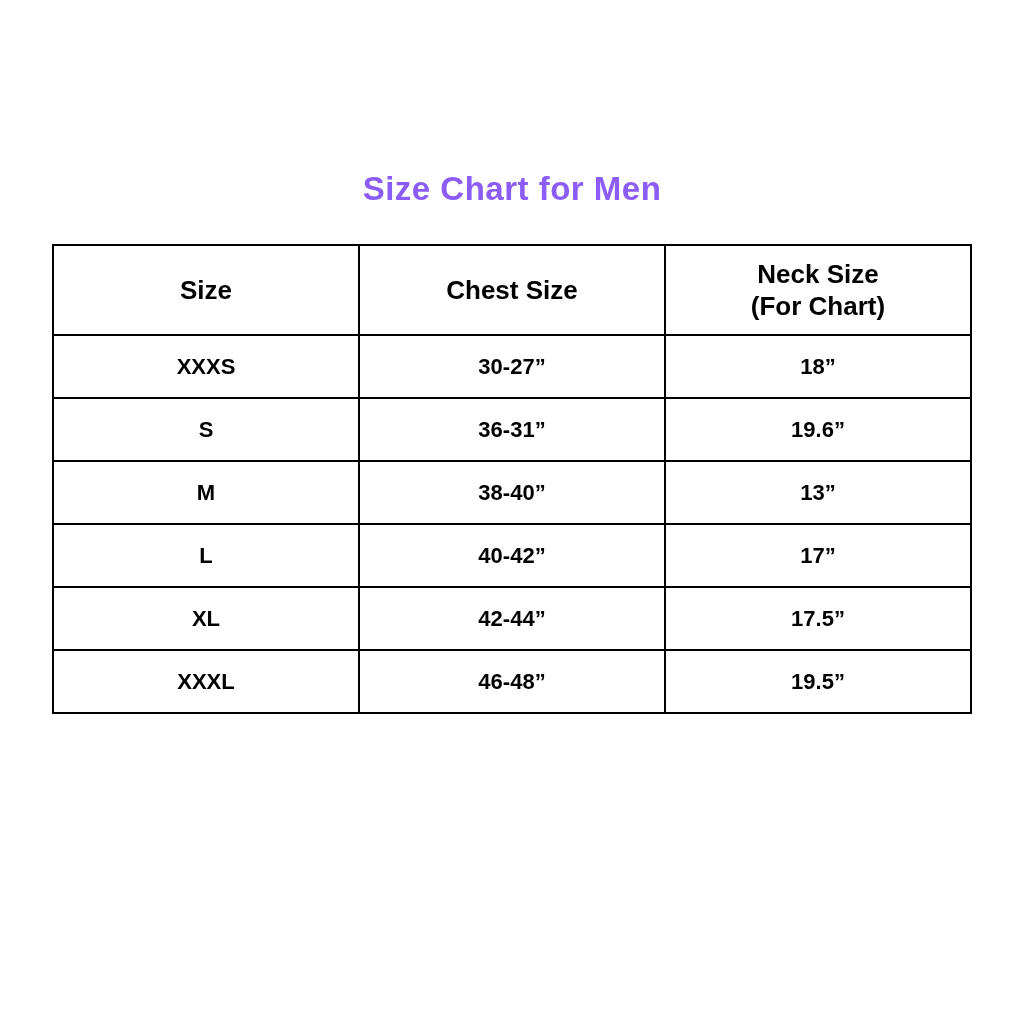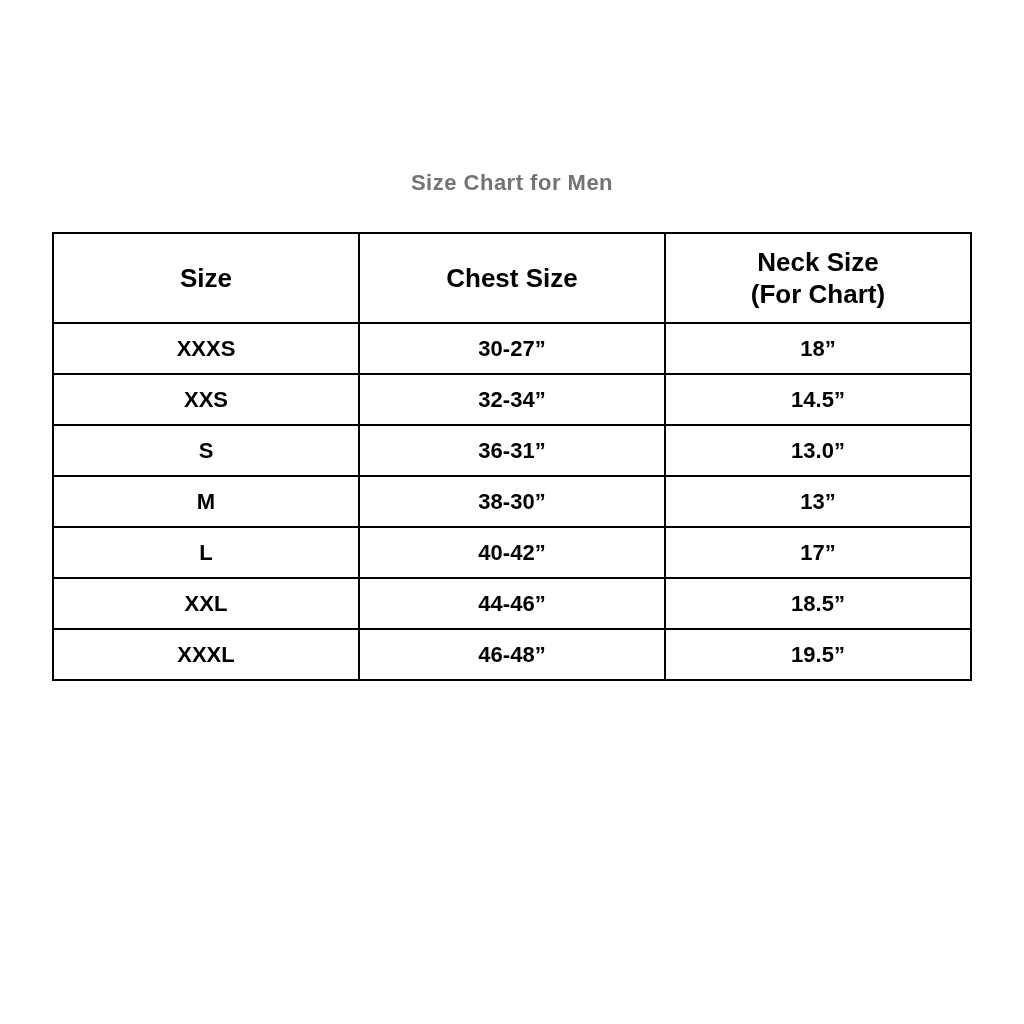--- a/index.html
+++ b/index.html
@@ -12,24 +12,24 @@
     overflow: hidden;
   }
   .page {
     width: 1024px;
     height: 1024px;
     background: #ffffff;
   }
   .chart-title {
     padding-top: 170px;
     text-align: center;
-    font-size: 22px;
+    font-size: 33px;
     font-weight: bold;
     letter-spacing: 0.5px;
-    color: #737373;
+    color: #8b5cf6;
   }
   table.size-chart {
     width: 920px;
     margin: 36px auto 11px auto;
     border-collapse: collapse;
     table-layout: fixed;
   }
   table.size-chart th,
   table.size-chart td {
     border: 2px solid #000000;
@@ -37,21 +37,21 @@
     vertical-align: middle;
     font-weight: bold;
     background: #ffffff;
   }
   table.size-chart th {
     height: 90px;
     font-size: 26px;
     line-height: 1.25;
   }
   table.size-chart td {
-    height: 51px;
+    height: 63px;
     font-size: 22px;
   }
   .sublabel { display: block; }
 </style>
 </head>
 <body>
 
 <div class="page">
 
   <div class="chart-title">Size Chart for Men</div>
@@ -71,51 +71,46 @@
         </th>
       </tr>
     </thead>
     <tbody>
     <tr>
       <td>XXXS</td>
       <td>30-27”</td>
       <td>18”</td>
     </tr>
 
-    <tr>
-      <td>XXS</td>
-      <td>32-34”</td>
-      <td>14.5”</td>
-    </tr>
 
 
     <tr>
       <td>S</td>
       <td>36-31”</td>
-      <td>13.0”</td>
+      <td>19.6”</td>
     </tr>
 
     <tr>
       <td>M</td>
-      <td>38-30”</td>
+      <td>38-40”</td>
       <td>13”</td>
     </tr>
 
     <tr>
       <td>L</td>
       <td>40-42”</td>
       <td>17”</td>
     </tr>
 
+    <tr>
+      <td>XL</td>
+      <td>42-44”</td>
+      <td>17.5”</td>
+    </tr>
 
-    <tr>
-      <td>XXL</td>
-      <td>44-46”</td>
-      <td>18.5”</td>
-    </tr>
 
     <tr>
       <td>XXXL</td>
       <td>46-48”</td>
       <td>19.5”</td>
     </tr>
   </tbody>
   </table>
 
 </div>

